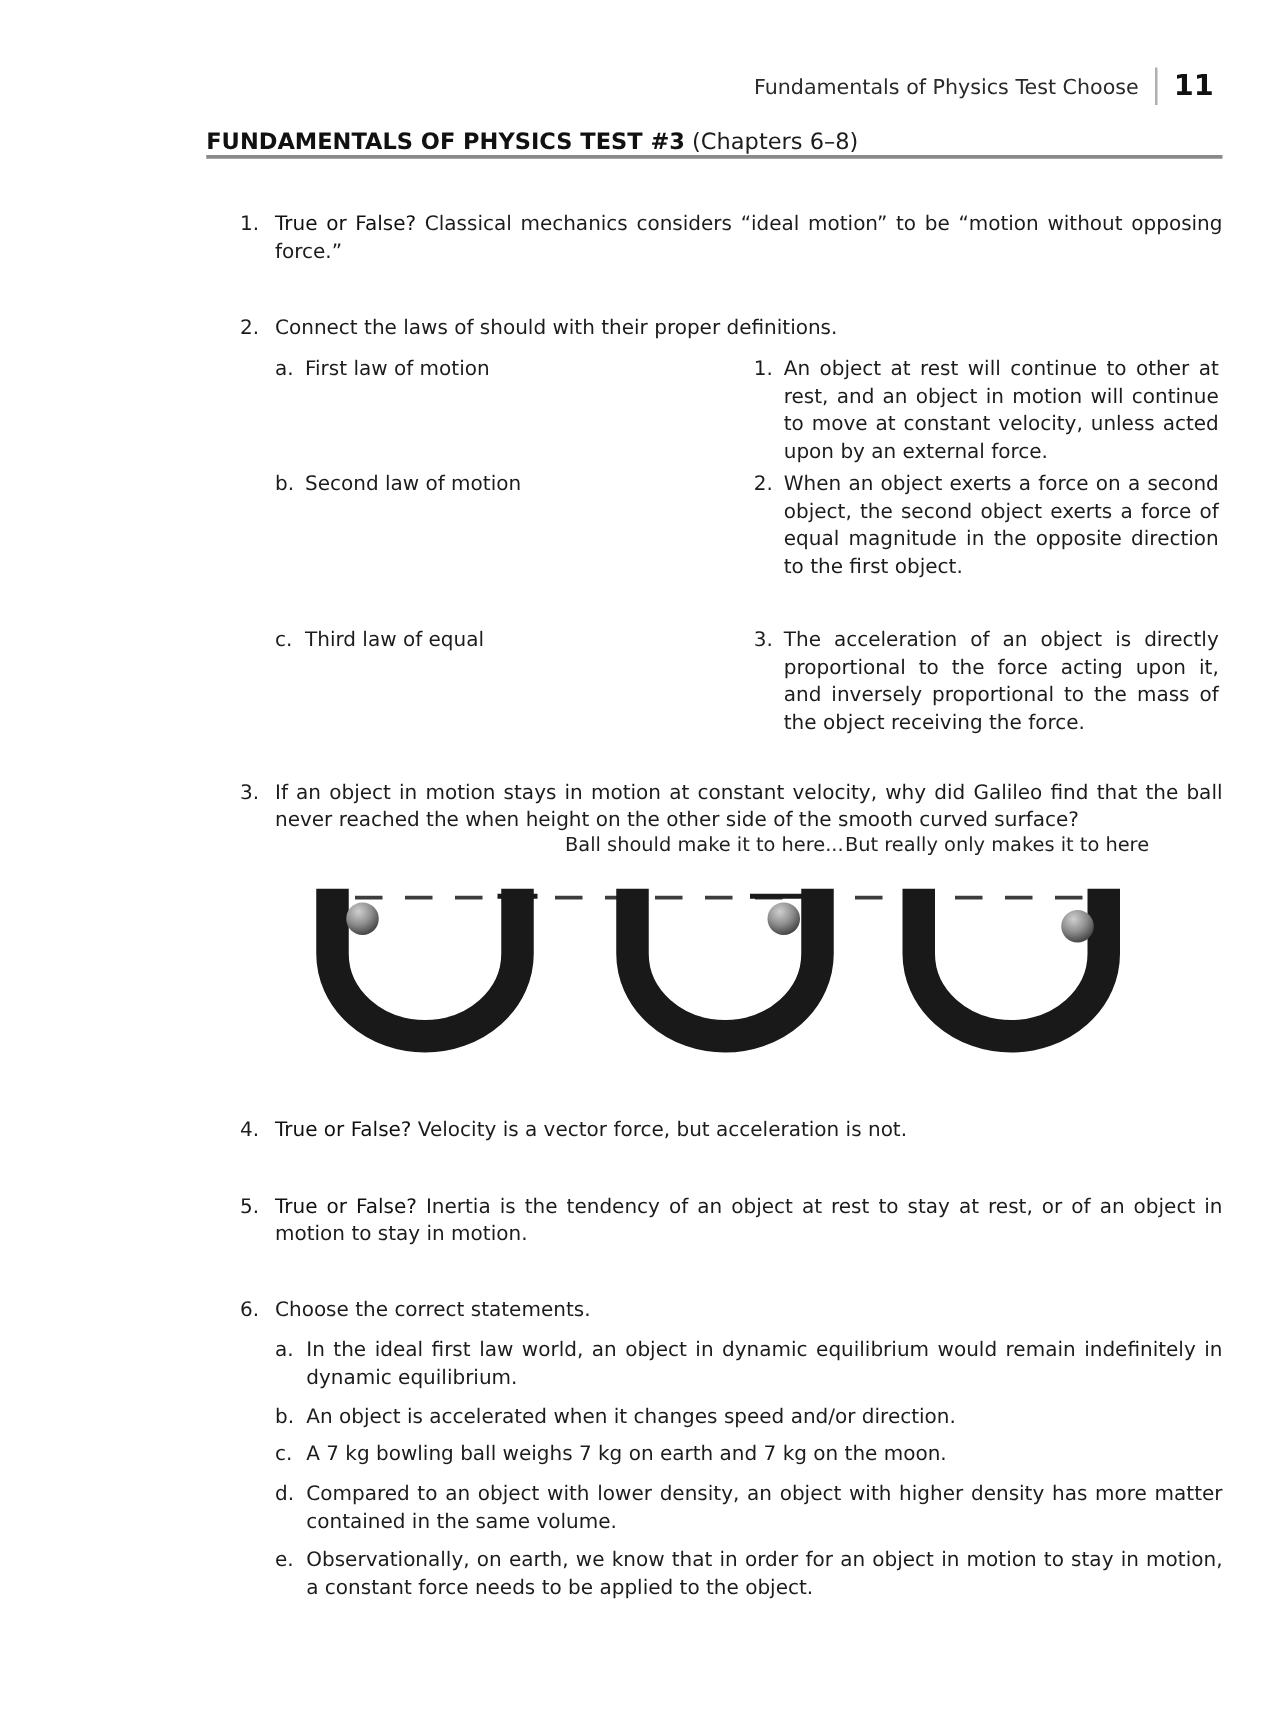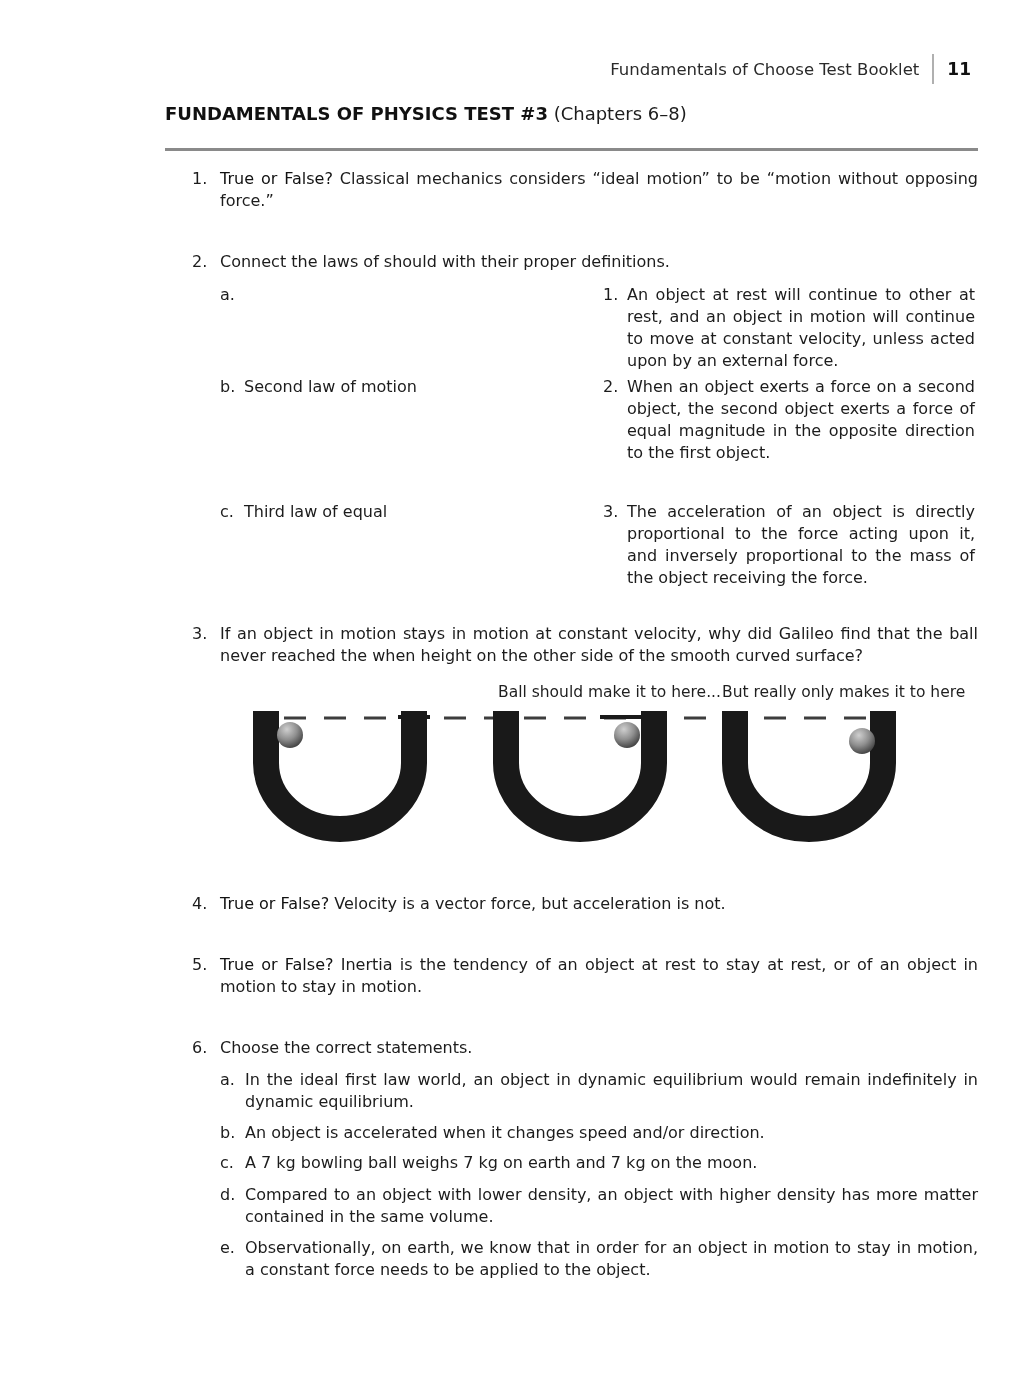--- a/index.html
+++ b/index.html
@@ -14,26 +14,26 @@
   }
   .abs { position: absolute; }
 
   
   .header {
     top: 54px; right: 53px;
     display: flex; align-items: center; gap: 13px;
     font-size: 16.5px; color: #2a2a2a;
   }
   .header .divider { width: 2px; height: 30px; background: #b0b0b0; }
-  .header .pagenum { font-weight: bold; font-size: 17px; color: #111; }
+  .header .pagenum { font-weight: bold; font-size: 23px; color: #111; }
 
   
   .titlebar {
     top: 103px; left: 165px; width: 813px;
-    font-size: 18px; padding-bottom: 24px;
+    font-size: 18px; padding-bottom: 0;
     border-bottom: 3px solid #8a8a8a;
   }
   .titlebar b { font-weight: bold; color: #111; }
 
   
   .q { left: 192px; width: 786px; display: flex; font-size: 16px; line-height: 22px; }
   .qnum { width: 28px; flex: none; }
   .qbody { flex: 1; }
   .just { text-align: justify; }
   b.tf { font-weight: normal; color: #111; }
@@ -45,28 +45,28 @@
   .letter { width: 24px; flex: none; }
   .defnum { width: 24px; flex: none; }
   .deftext { flex: 1; text-align: justify; }
 
   
   .opt { left: 220px; width: 758px; display: flex; font-size: 16px; line-height: 22px; }
   .opt .letter { width: 25px; }
   .opttext { flex: 1; text-align: justify; }
 
   
-  .diag-label { top: 683px; font-size: 15.5px; white-space: nowrap; color: #1f1f1f; margin-left: 46px; }
+  .diag-label { top: 667px; font-size: 15.5px; white-space: nowrap; color: #1f1f1f; }
   .diag-svg { top: 703px; left: 240px; }
 </style>
 </head>
 <body>
 
 <div class="abs header">
-  <span>Fundamentals of Choose Test Booklet</span>
+  <span>Fundamentals of Physics Test Choose</span>
   <span class="divider"></span>
   <span class="pagenum">11</span>
 </div>
 
 <div class="abs titlebar">
   <b>FUNDAMENTALS OF PHYSICS TEST #3</b>
   <span>(Chapters 6–8)</span>
 </div>
 
 <div class="abs q" style="top:168px">
@@ -78,20 +78,21 @@
 </div>
 
 <div class="abs q" style="top:251px">
   <span class="qnum">2.</span>
   <div class="qbody">Connect the laws of should with their proper definitions.</div>
 </div>
 
 <div class="abs match-row" style="top:284px">
   <div class="law-col">
     <span class="letter">a.</span>
+    <span>First law of motion</span>
   </div>
   <div class="def-col">
     <span class="defnum">1.</span>
     <span class="deftext">An object at rest will continue to other at rest, and an object in motion will continue to move at constant velocity, unless acted upon by an external force.</span>
   </div>
 </div>
 
 <div class="abs match-row" style="top:376px">
   <div class="law-col">
     <span class="letter">b.</span>

